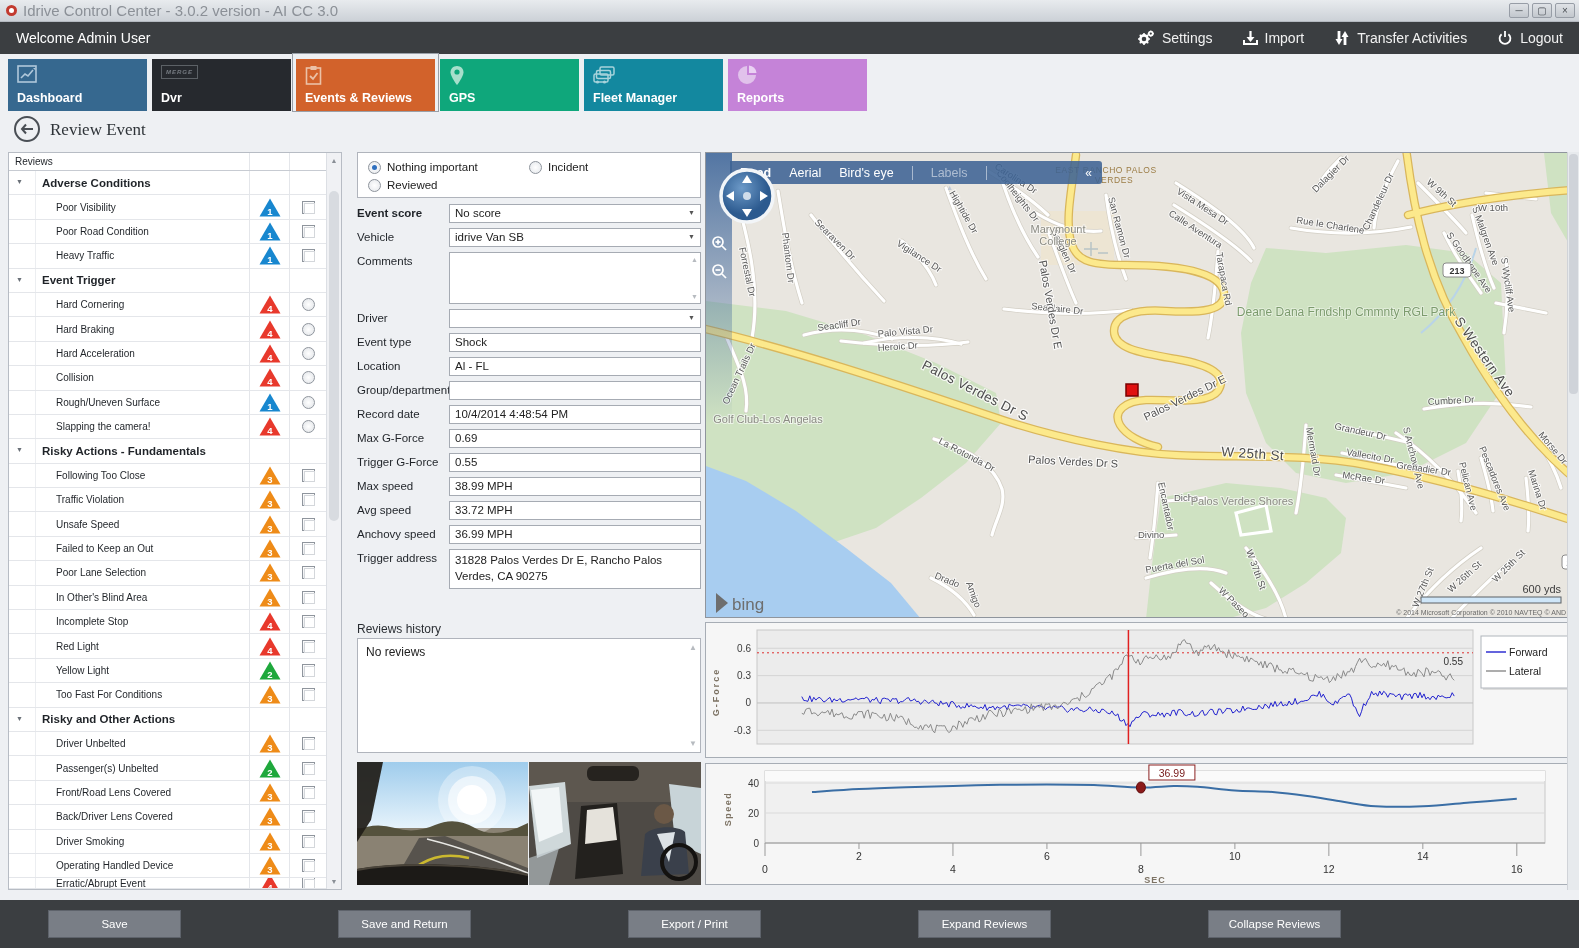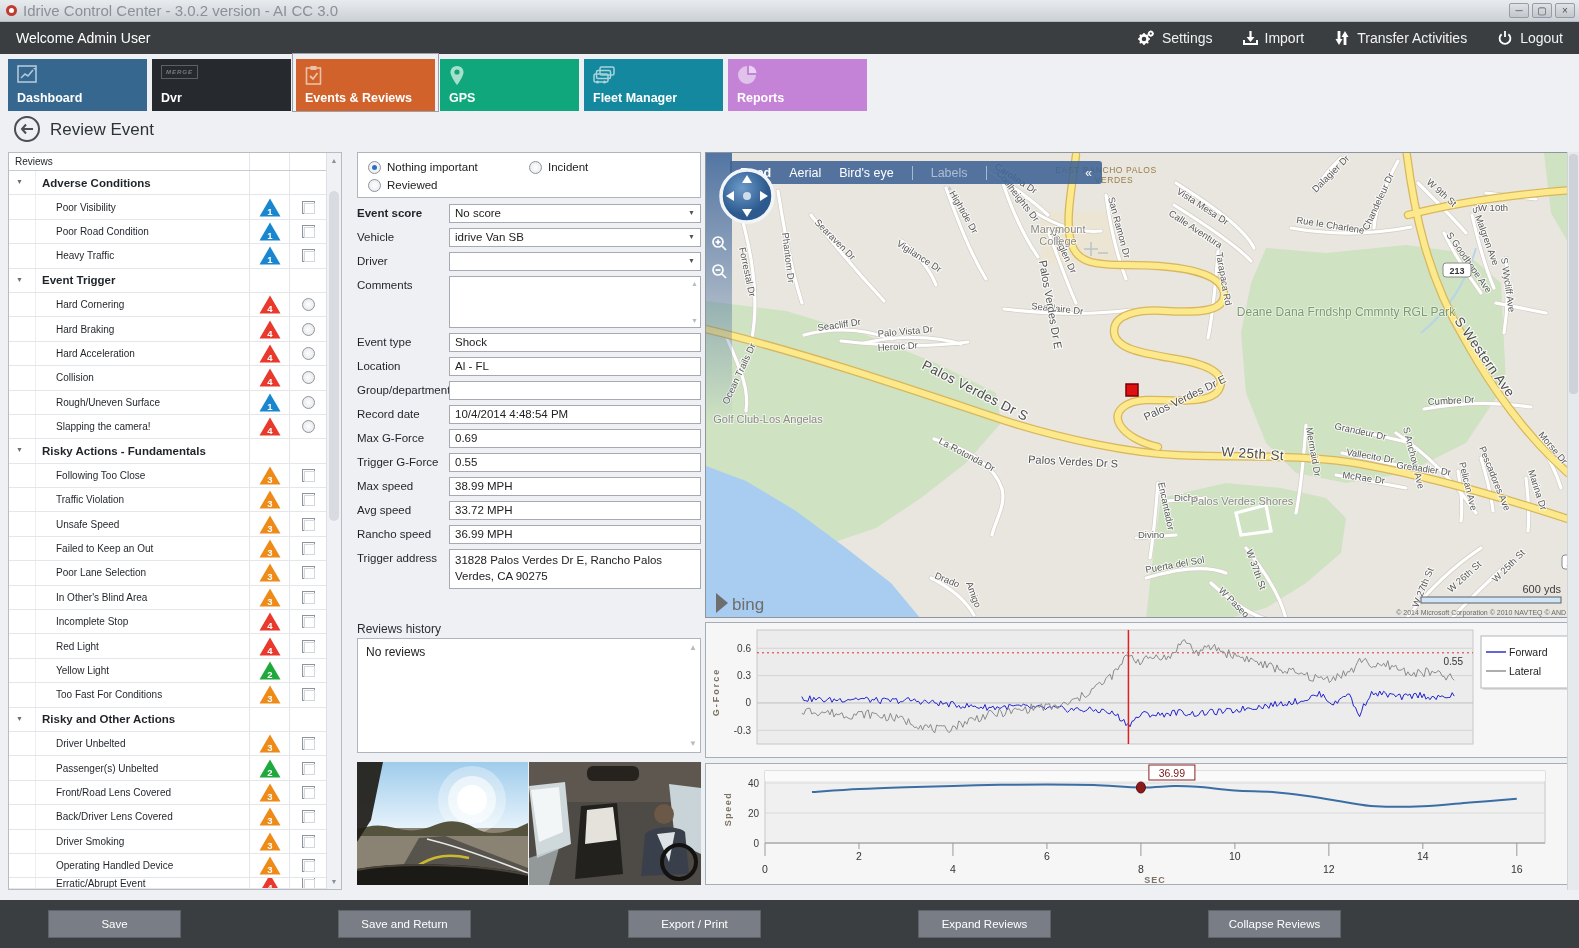--- a/index.html
+++ b/index.html
@@ -29,21 +29,21 @@
   .tab .tab-icon { position:absolute; top:6px; left:9px; opacity:.8; }
   .tab .tab-label { position:absolute; bottom:6px; left:9px; font-weight:bold; font-size:12.5px; }
   .tab.active::after { content:""; position:absolute; left:-4px; right:-4px; top:-6px; bottom:-1px;
     border:1px solid #9aa0a8; pointer-events:none; }
   .merge-badge { border:1px solid #6a6f75; color:#8a9097; font-size:6px; letter-spacing:1px;
     padding:3px 4px; font-style:italic; font-weight:bold; }
 
   
   .back-btn { position:absolute; top:116px; left:14px; width:26px; height:26px; border:2px solid #4a4f55;
     border-radius:50%; display:flex; align-items:center; justify-content:center; }
-  .page-title { position:absolute; top:120px; left:50px; font-size:17px; color:#2e3338; }
+  .page-title { position:absolute; top:120px; left:50px; font-size:17px; color:#2e3338;font-family:Liberation Serif, serif; }
 
   
   .reviews-panel { position:absolute; left:8px; top:152px; width:334px; height:738px; background:#fff;
     border:1px solid #b7bcc4; overflow:hidden; }
   .rv-scroll { position:absolute; right:0; top:0; width:15px; height:100%; background:#f0f1f4; border-left:1px solid #dcdfe4; }
   .rv-scroll .arr { position:absolute; left:0; width:100%; height:15px; color:#8a8f96; font-size:7px; text-align:center; line-height:15px; }
   .rv-thumb { position:absolute; left:2px; width:10px; top:38px; height:330px; background:#d8dbe0; border-radius:5px; }
   .rv-rows { position:absolute; left:0; top:0; width:318px; }
   .rv-row { display:flex; height:24.4px; border-bottom:1px solid #e4e6ea; background:#fff; }
   .rv-row.hdr { height:18px; border-bottom:1px solid #c7cbd2; }
@@ -663,28 +663,28 @@
   <div class="form-rows" id="form-rows">
       <div class="f-row">
         <span class="f-label bold">Event score</span>
         <div class="ctl select"><span>No score</span></div>
       </div>
       <div class="f-row">
         <span class="f-label">Vehicle</span>
         <div class="ctl select"><span>idrive Van SB</span></div>
       </div>
       <div class="f-row">
+        <span class="f-label">Comments</span>
+        <div class="ctl textarea"><span></span><span class="sc" style="top:3px">▲</span><span class="sc" style="bottom:3px">▼</span></div>
+      </div>
+      <div class="f-row">
         <span class="f-label">Driver</span>
         <div class="ctl select"><span></span></div>
       </div>
       <div class="f-row">
-        <span class="f-label">Comments</span>
-        <div class="ctl textarea"><span></span><span class="sc" style="top:3px">▲</span><span class="sc" style="bottom:3px">▼</span></div>
-      </div>
-      <div class="f-row">
         <span class="f-label">Event type</span>
         <div class="ctl"><span>Shock</span></div>
       </div>
       <div class="f-row">
         <span class="f-label">Location</span>
         <div class="ctl"><span>Al - FL</span></div>
       </div>
       <div class="f-row">
         <span class="f-label">Group/department</span>
         <div class="ctl"><span></span></div>
@@ -703,21 +703,21 @@
       </div>
       <div class="f-row">
         <span class="f-label">Max speed</span>
         <div class="ctl"><span>38.99 MPH</span></div>
       </div>
       <div class="f-row">
         <span class="f-label">Avg speed</span>
         <div class="ctl"><span>33.72 MPH</span></div>
       </div>
       <div class="f-row">
-        <span class="f-label">Rancho speed</span>
+        <span class="f-label">Anchovy speed</span>
         <div class="ctl"><span>36.99 MPH</span></div>
       </div>
       <div class="f-row">
         <span class="f-label">Trigger address</span>
         <div class="ctl address"><span>31828 Palos Verdes Dr E, Rancho Palos Verdes, CA 90275</span></div>
       </div>
     </div>
   <div class="history-label">Reviews history</div>
   <div class="history-box">
     <span>No reviews</span>

